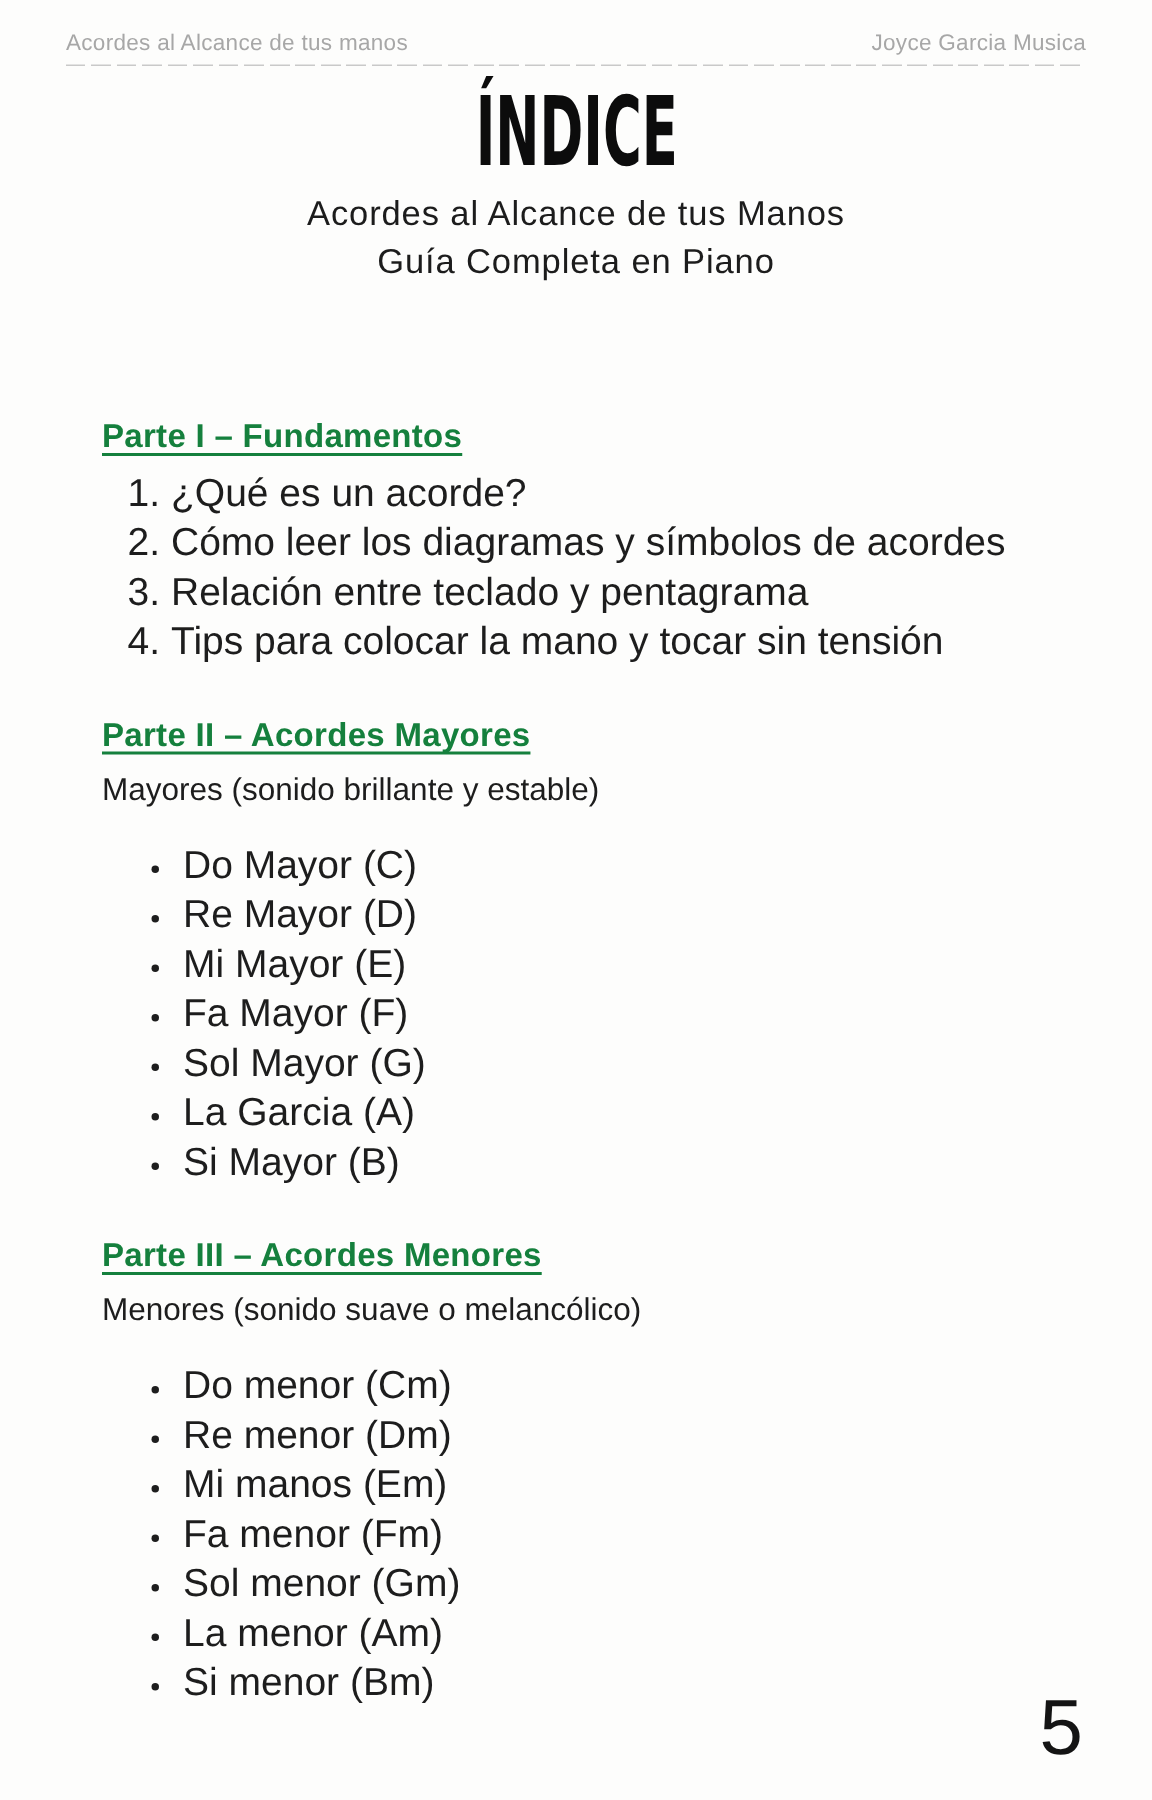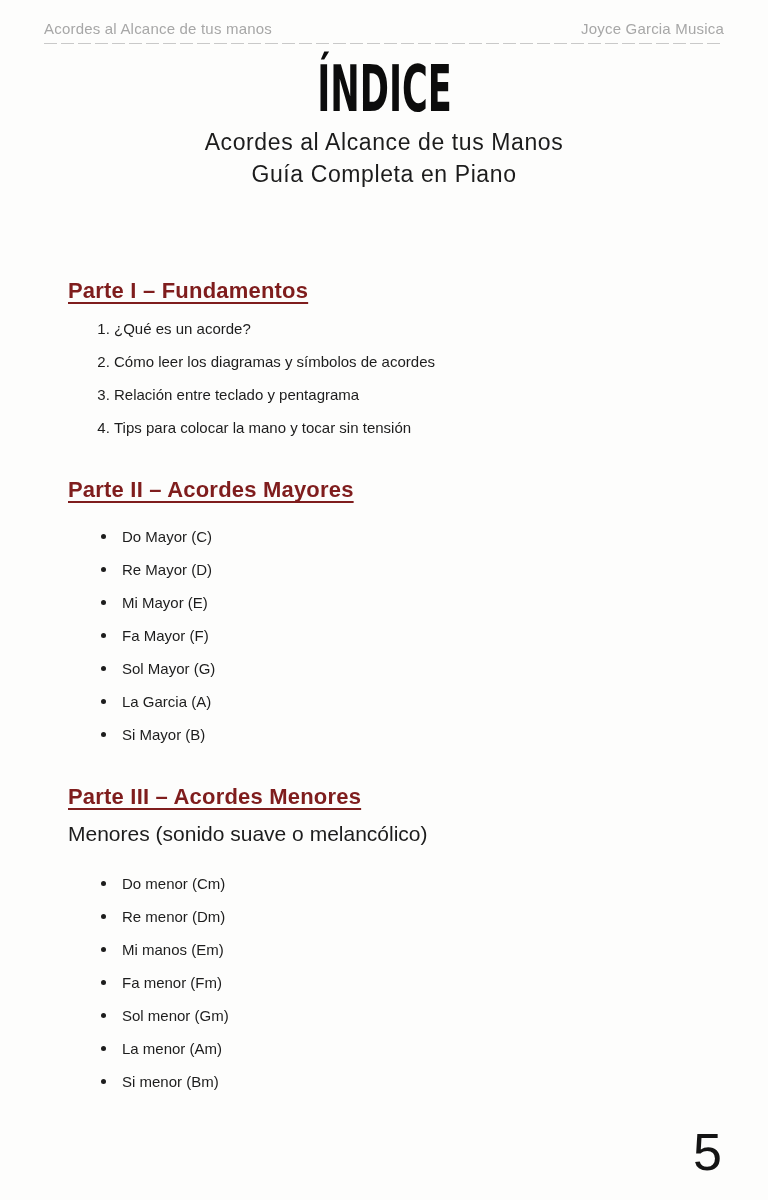--- a/index.html
+++ b/index.html
@@ -65,34 +65,34 @@
   .toc {
     padding: 0 60px 0 68px;
     margin-top: 88px;
   }
   .toc-section + .toc-section { margin-top: 33px; }
   .section-heading {
     margin: 0;
     font-size: 22px;
     font-weight: bold;
     letter-spacing: 0.2px;
-    color: #7f1d1d;
+    color: #15803d;
     text-decoration: underline;
     text-decoration-thickness: 2px;
     text-underline-offset: 4px;
   }
   .section-intro {
     margin: 7px 0 0 0;
     font-size: 21px;
     line-height: 33px;
     color: #1d1d1d;
   }
   ol.toc-list, ul.toc-list {
     margin: 8px 0 0 0;
-    font-size: 15px;
+    font-size: 26px;
     line-height: 33px;
     color: #1d1d1d;
   }
   ol.toc-list { padding-left: 46px; }
   ul.toc-list { padding-left: 50px; margin-top: 17px; }
   ul.toc-list li { padding-left: 4px; }
   ul.toc-list li::marker { font-size: 17px; }
 
   .page-number {
     position: absolute;
@@ -129,20 +129,21 @@
     <ol class="toc-list">
       <li>¿Qué es un acorde?</li>
       <li>Cómo leer los diagramas y símbolos de acordes</li>
       <li>Relación entre teclado y pentagrama</li>
       <li>Tips para colocar la mano y tocar sin tensión</li>
     </ol>
   </section>
 
   <section class="toc-section">
     <h2 class="section-heading">Parte II – Acordes Mayores</h2>
+    <p class="section-intro">Mayores (sonido brillante y estable)</p>
     <ul class="toc-list">
       <li>Do Mayor (C)</li>
       <li>Re Mayor (D)</li>
       <li>Mi Mayor (E)</li>
       <li>Fa Mayor (F)</li>
       <li>Sol Mayor (G)</li>
       <li>La Garcia (A)</li>
       <li>Si Mayor (B)</li>
     </ul>
   </section>

